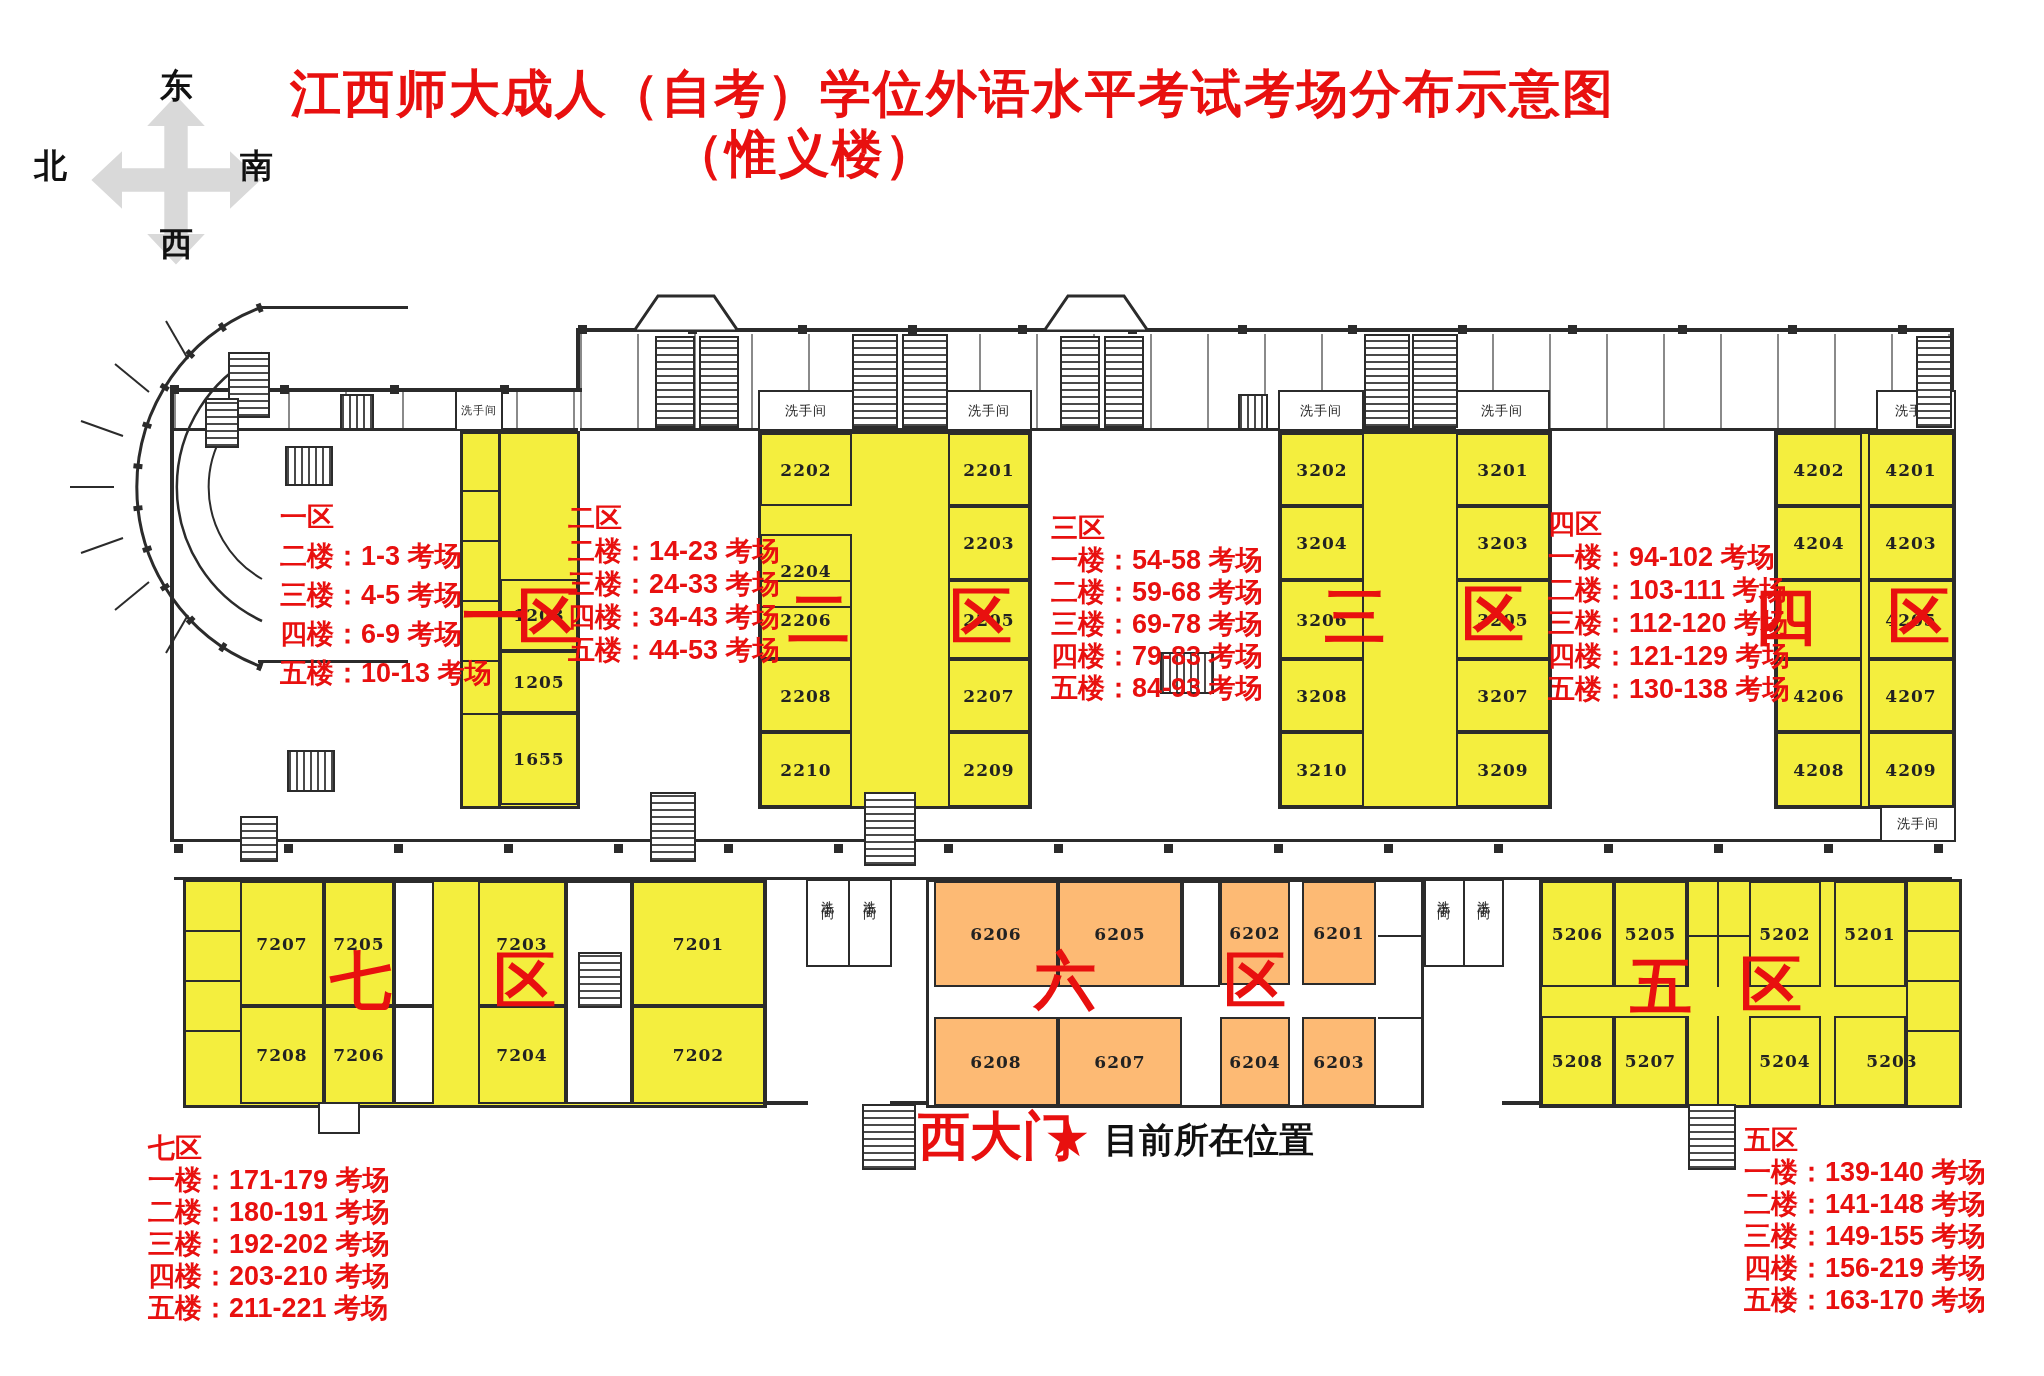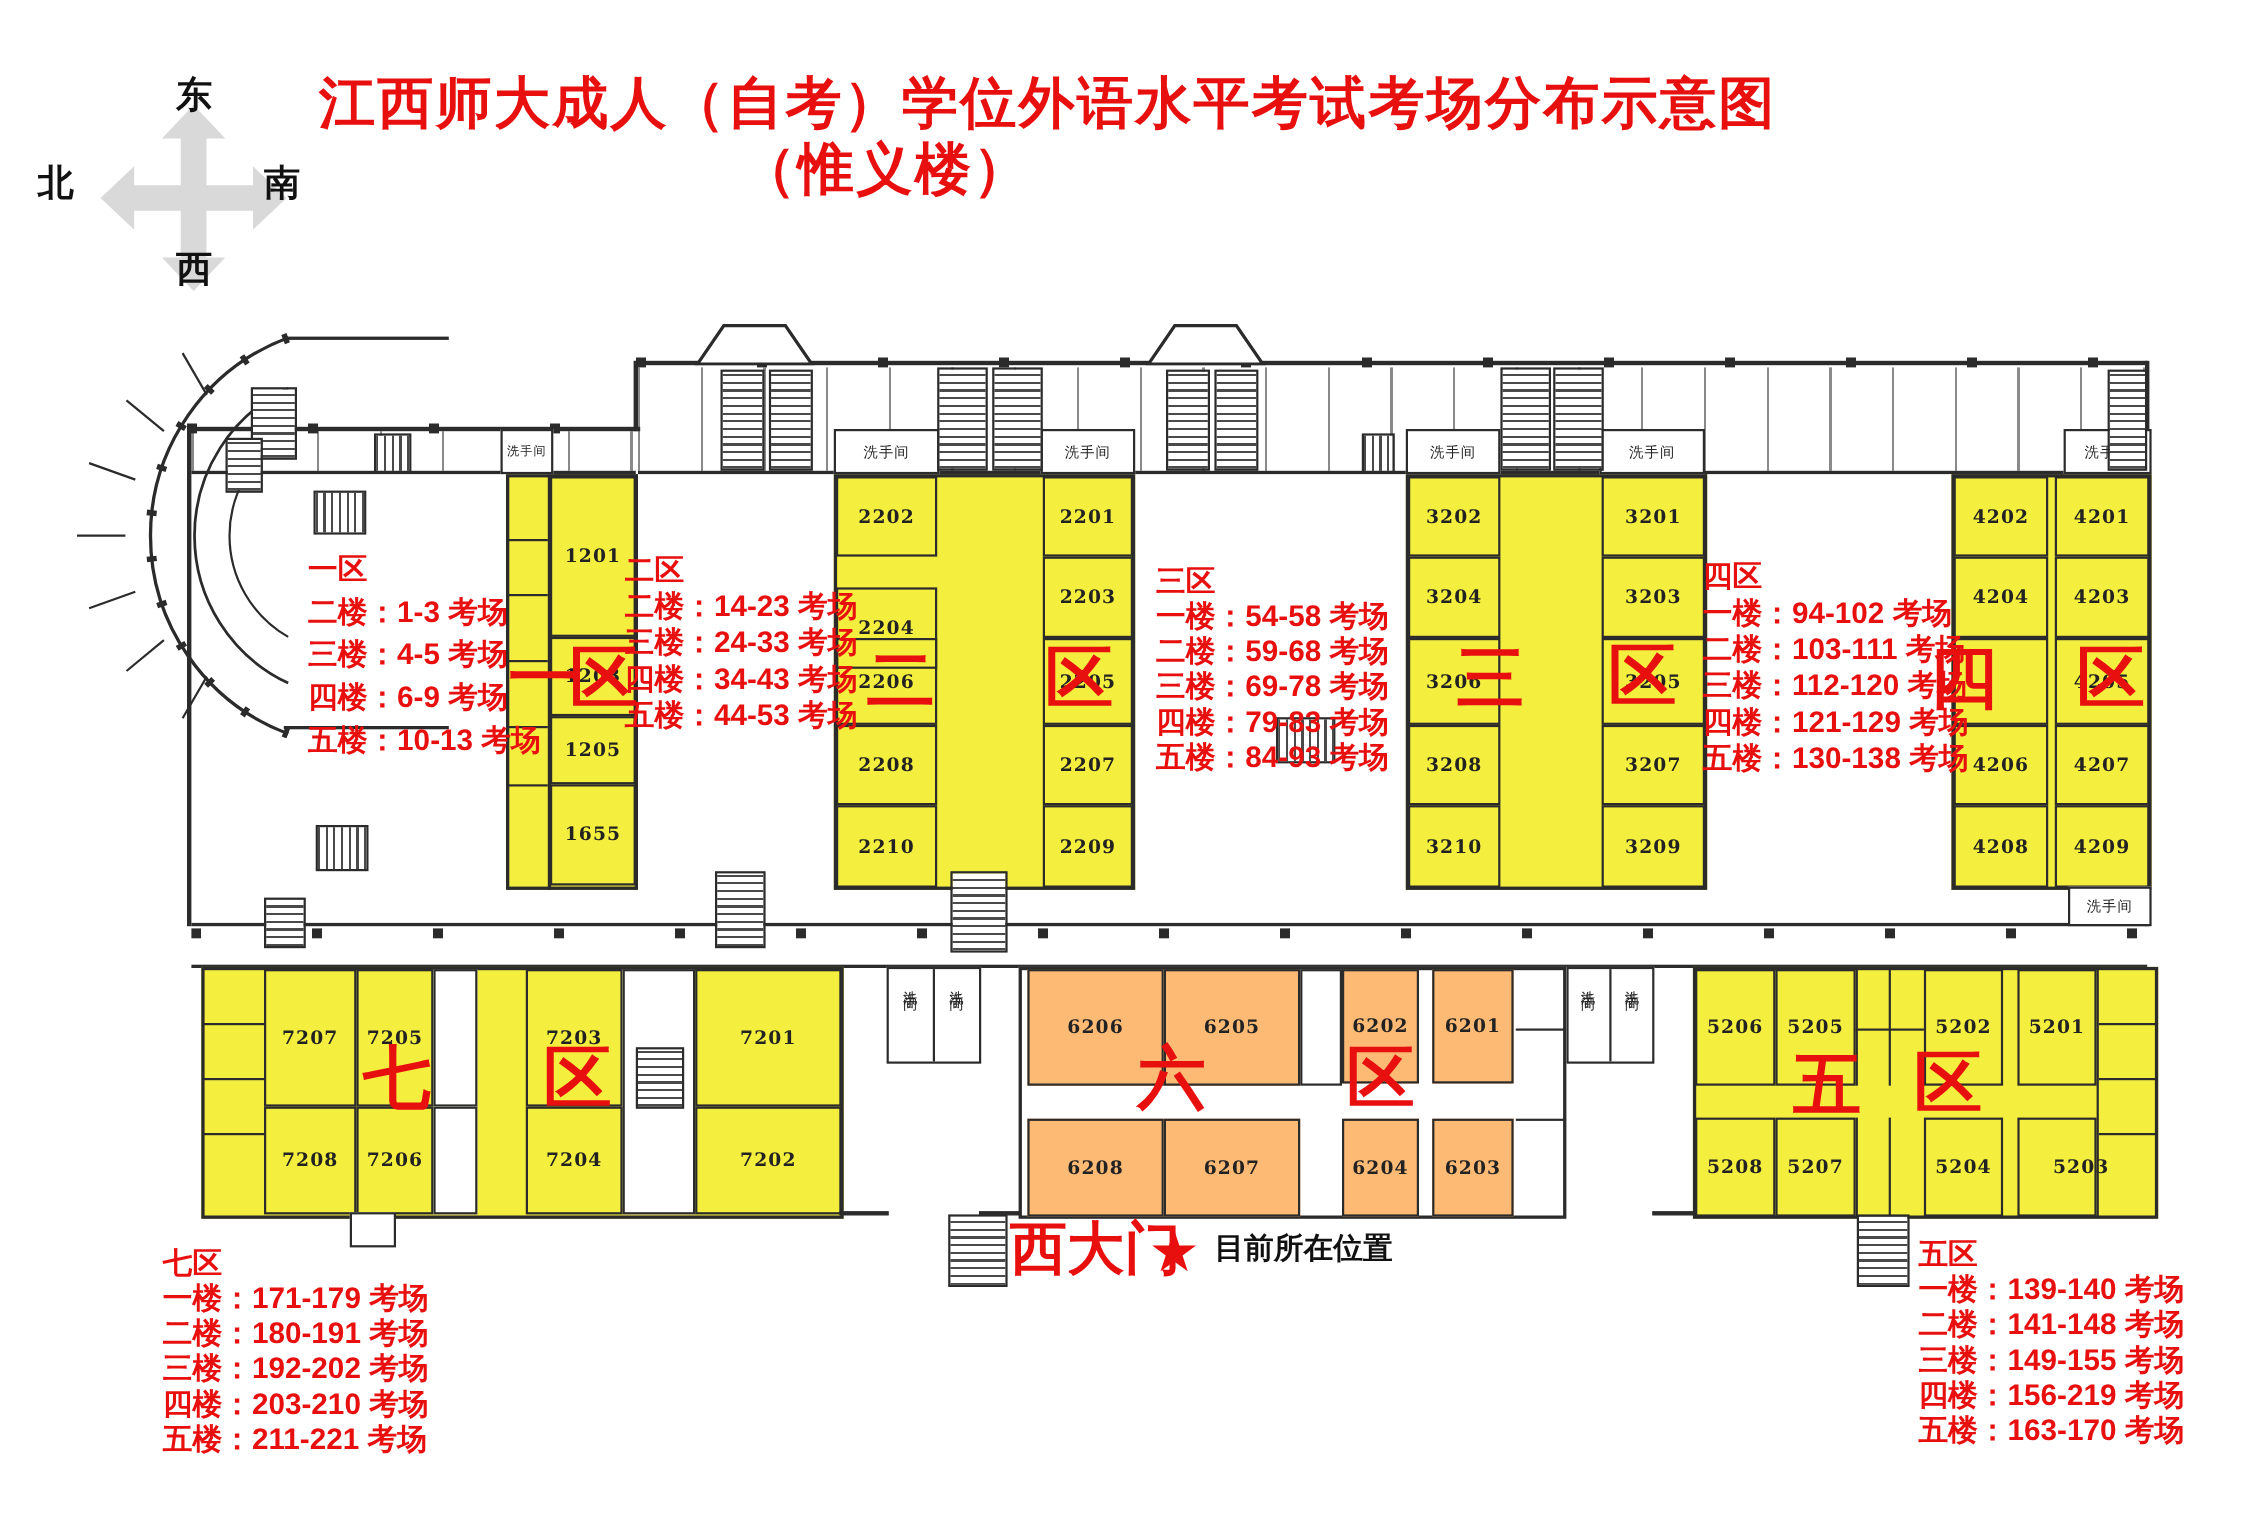--- a/index.html
+++ b/index.html
@@ -76,21 +76,20 @@
   <div class="ticks" style="left:174px;top:844px;width:1778px;"></div>
   <div class="wall" style="left:174px;top:877px;width:1778px;height:3px;"></div>
 
   <div class="zone" style="left:460px;top:431px;width:120px;height:378px;"></div>
   <div class="divl" style="left:498px;top:431px;width:3px;height:378px;"></div>
   <div class="divl" style="left:460px;top:490px;width:38px;height:2px;"></div>
   <div class="divl" style="left:460px;top:540px;width:38px;height:2px;"></div>
   <div class="divl" style="left:460px;top:600px;width:38px;height:2px;"></div>
   <div class="divl" style="left:460px;top:660px;width:38px;height:2px;"></div>
   <div class="divl" style="left:460px;top:713px;width:38px;height:2px;"></div>
-  <div class="room" style="left:500px;top:433px;width:78px;height:146px;">1201</div>
   <div class="room" style="left:500px;top:579px;width:78px;height:72px;">1203</div>
   <div class="room" style="left:500px;top:651px;width:78px;height:62px;">1205</div>
   <div class="room" style="left:500px;top:713px;width:78px;height:92px;">1655</div>
 
   <div class="zone" style="left:758px;top:431px;width:274px;height:378px;"></div>
   <div class="room" style="left:760px;top:433px;width:92px;height:73px;">2202</div>
   <div class="room" style="left:760px;top:534px;width:92px;height:74px;">2204</div>
   <div class="room" style="left:760px;top:580px;width:92px;height:79px;">2206</div>
   <div class="room" style="left:760px;top:659px;width:92px;height:73px;">2208</div>
   <div class="room" style="left:760px;top:732px;width:92px;height:75px;">2210</div>
@@ -275,15 +274,15 @@
     <div>五区</div>
     <div>一楼：139-140 考场</div>
     <div>二楼：141-148 考场</div>
     <div>三楼：149-155 考场</div>
     <div>四楼：156-219 考场</div>
     <div>五楼：163-170 考场</div>
   </div>
 
   <div style="position:absolute;left:918px;top:1110px;color:#e8100f;font-size:52px;font-weight:bold;line-height:1;white-space:nowrap;">西大门</div>
   <div style="position:absolute;left:1044px;top:1112px;color:#e8100f;font-size:52px;line-height:1;">★</div>
-  <div style="position:absolute;left:1104px;top:1122px;color:#111;font-size:27px;font-weight:bold;line-height:1;white-space:nowrap;">目前所在位置</div>
+  <div style="position:absolute;left:1104px;top:1122px;color:#111;font-size:35px;font-weight:bold;line-height:1;white-space:nowrap;">目前所在位置</div>
 
 </div>
 
 </body></html>

